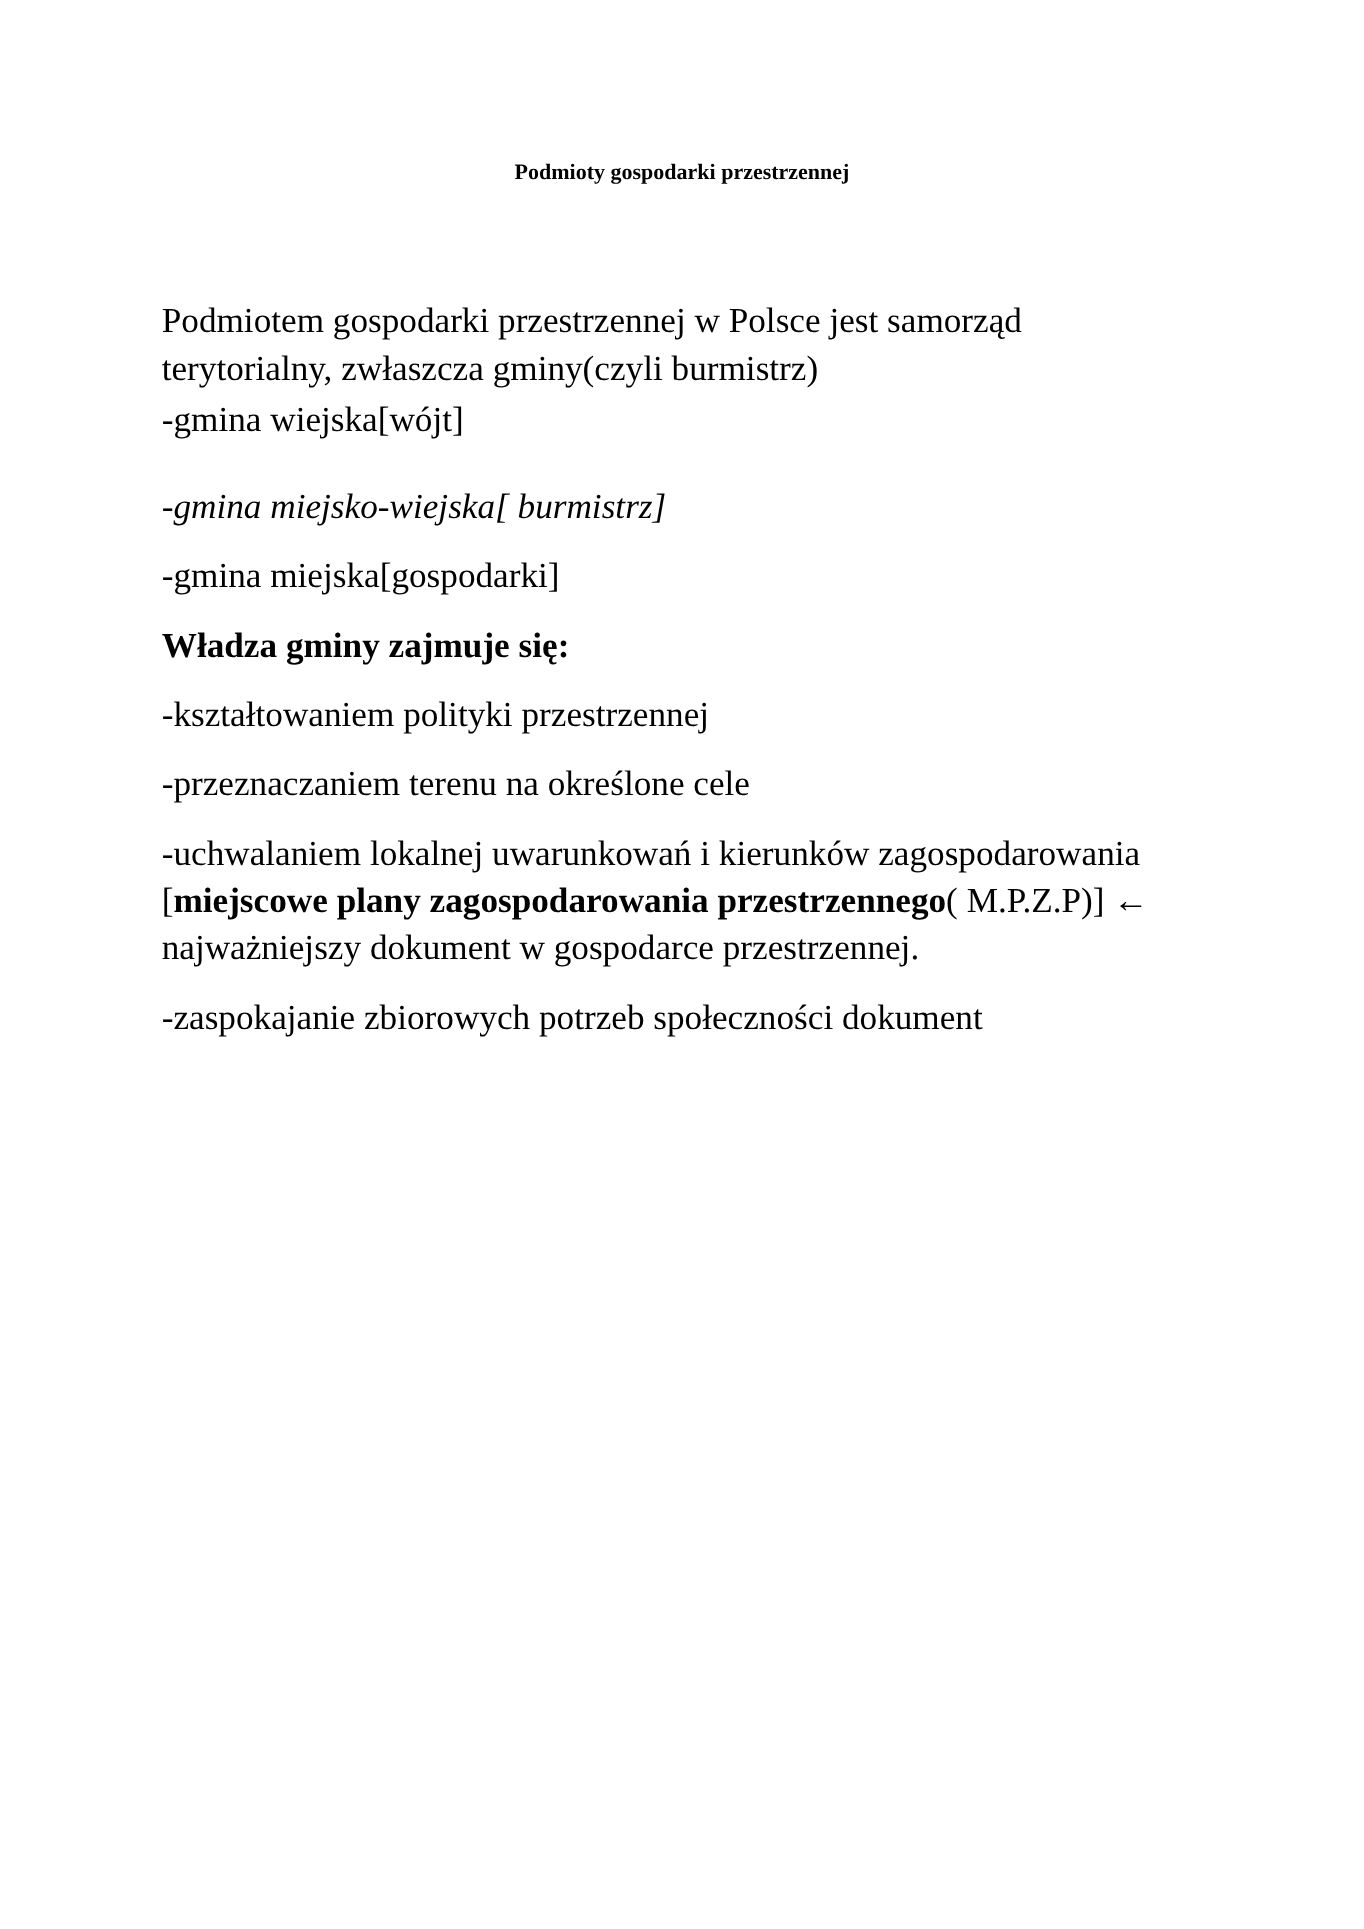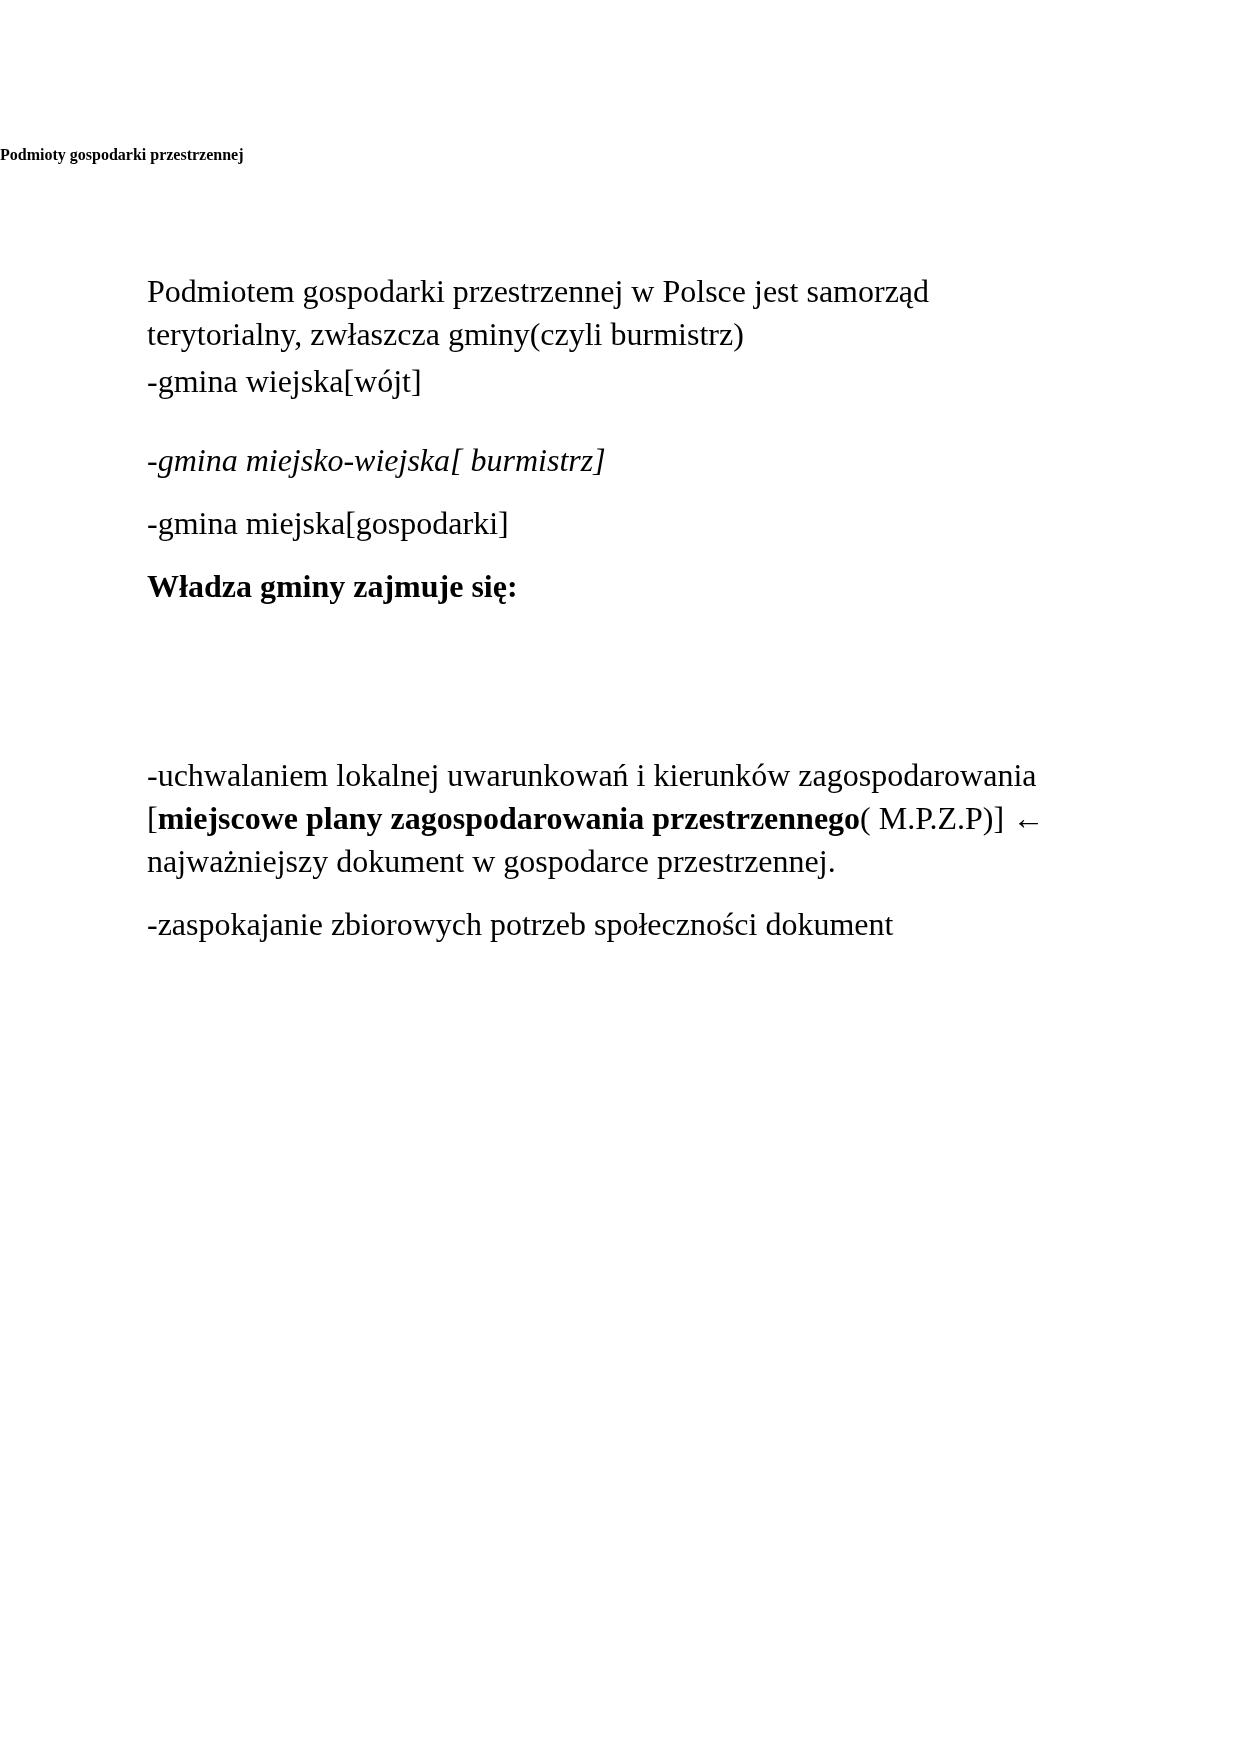--- a/index.html
+++ b/index.html
@@ -1,32 +1,34 @@
 <!DOCTYPE html>
 <html><head>
 <meta charset="utf-8">
 <style>
   html, body { margin: 0; padding: 0; background: #ffffff; }
   body { width: 1240px; height: 1754px; position: relative; overflow: hidden;
          font-family: "Liberation Serif", "DejaVu Serif", serif; color: #000; }
   .page { position: absolute; left: 0; top: 0; width: 1240px; height: 1754px; background: #fff; }
-  .title { position: absolute; left: 0; width: 1240px; top: 146px; 
-           font-weight: bold; font-size: 16px; }
+  .title { position: absolute; left: 0; width: 1240px; top: 146px; text-align: center;
+           font-weight: bold; font-size: 20px; }
   .para { position: absolute; left: 147px; width: 940px; font-size: 32px; line-height: 43px; }
   .b { font-weight: bold; }
 </style>
 </head>
 <body>
 
 <div class="page">
   <div class="title">Podmioty gospodarki przestrzennej</div>
 
   <div class="para" style="top:270px;">Podmiotem gospodarki przestrzennej w Polsce jest samorząd terytorialny, zwłaszcza gminy(czyli burmistrz)</div>
 
   <div class="para" style="top:360px;">-gmina wiejska[wójt]</div>
   <div class="para" style="top:439px;font-style:italic;">-gmina miejsko-wiejska[ burmistrz]</div>
   <div class="para" style="top:502px;">-gmina miejska[gospodarki]</div>
 
   <div class="para b" style="top:565px;">Władza gminy zajmuje się:</div>
 
+  <div class="para" style="top:628px;">-kształtowaniem polityki przestrzennej</div>
+  <div class="para" style="top:691px;">-przeznaczaniem terenu na określone cele</div>
   <div class="para" style="top:754px;"><span>-uchwalaniem lokalnej uwarunkowań i kierunków zagospodarowania [</span><span class="b">miejscowe plany zagospodarowania przestrzennego</span><span>( M.P.Z.P)] ← najważniejszy dokument w gospodarce przestrzennej.</span></div>
   <div class="para" style="top:903px;">-zaspokajanie zbiorowych potrzeb społeczności dokument</div>
 </div>
 
 </body></html>

